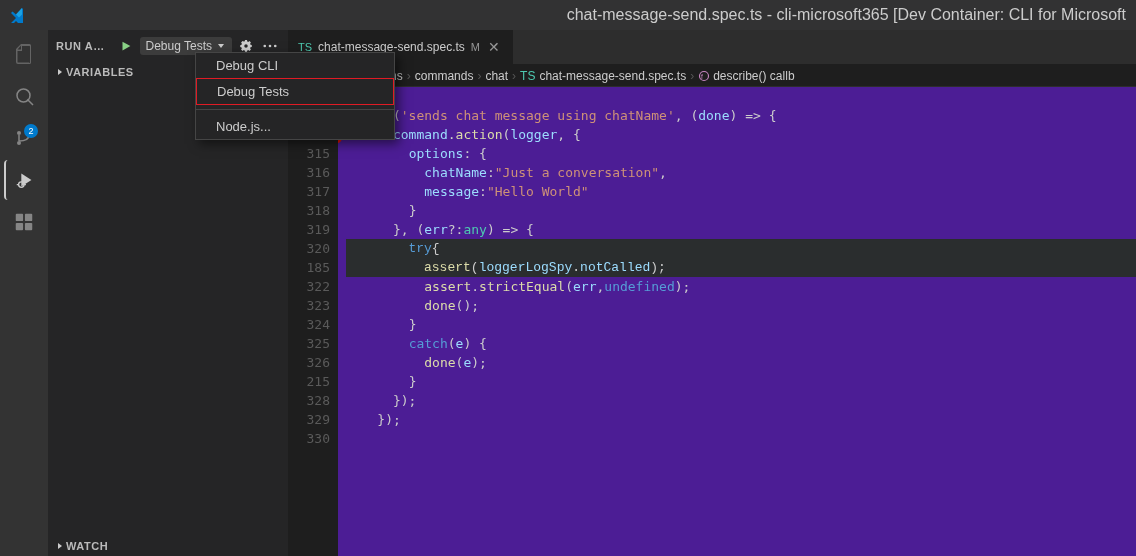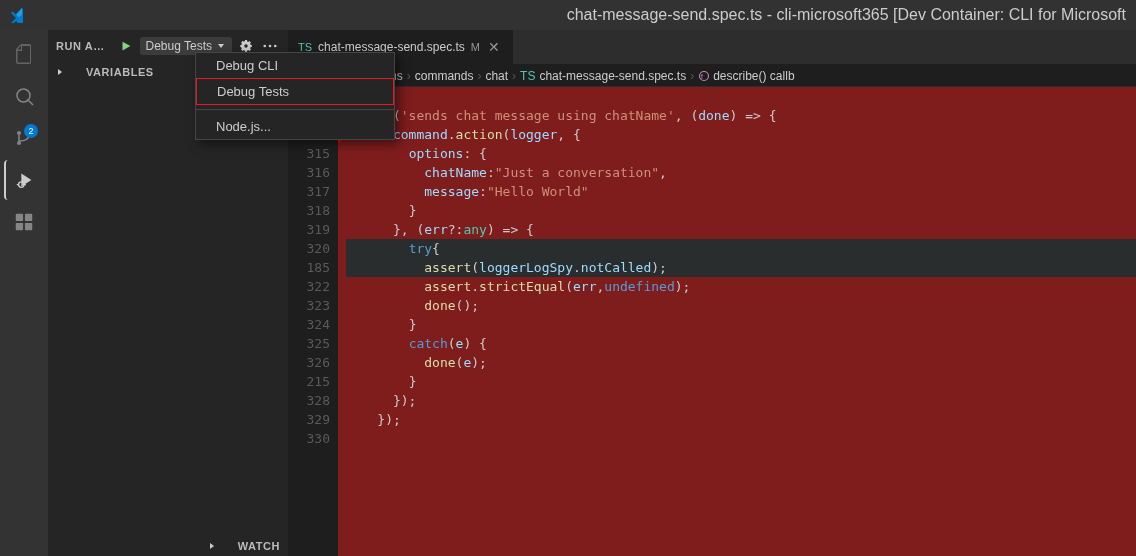--- a/index.html
+++ b/index.html
@@ -172,29 +172,29 @@
     
     .sidebar-section-header {
       display: flex;
       align-items: center;
       padding: 4px 8px;
       cursor: pointer;
       font-size: 11px;
       font-weight: 700;
       color: #bbbbbb;
       letter-spacing: 0.05em;
-      gap: 20px;
+      gap: 0;
     }
 
     
     .editor-area {
       flex: 1;
       display: flex;
       flex-direction: column;
-      background: #7f1d1d;
+      background: #4c1d95;
       overflow: hidden;
     }
 
     
     .tabs-bar {
       height: 35px;
       background: #2d2d2d;
       display: flex;
       align-items: flex-end;
       border-bottom: 1px solid #1e1e1e;
@@ -275,34 +275,34 @@
       overflow: hidden;
     }
     .code-line {
       display: flex;
       align-items: center;
       height: 19px;
       position: relative;
     }
     .code-line.highlight-line {
       background: #2a2d2e;
+      font-family: Liberation Mono, monospace;
     }
 
     
     .kw { color: #569cd6; }
     .fn { color: #dcdcaa; }
     .str { color: #ce9178; }
     .prop { color: #9cdcfe; }
     .type { color: #4ec9b0; }
     .param { color: #9cdcfe; }
     .punc { color: #cccccc; }
 
     .watch-section {
       margin-top: auto;
-      justify-content: flex-end;
     }
   </style>
 </head>
 <body>
 
 <div class="titlebar">
   <svg class="titlebar-logo" viewBox="0 0 16 16" fill="none">
     <path d="M12 1L6 7.5 2.5 4.5 1 6l5 5-5 5 1.5 1.5L6 14l6 6 1-1V2L12 1z" fill="#007ACC"></path>
     <path d="M12 1l-6 6.5 3 3 3-3V1z" fill="#1BA1E2"></path>
   </svg>

